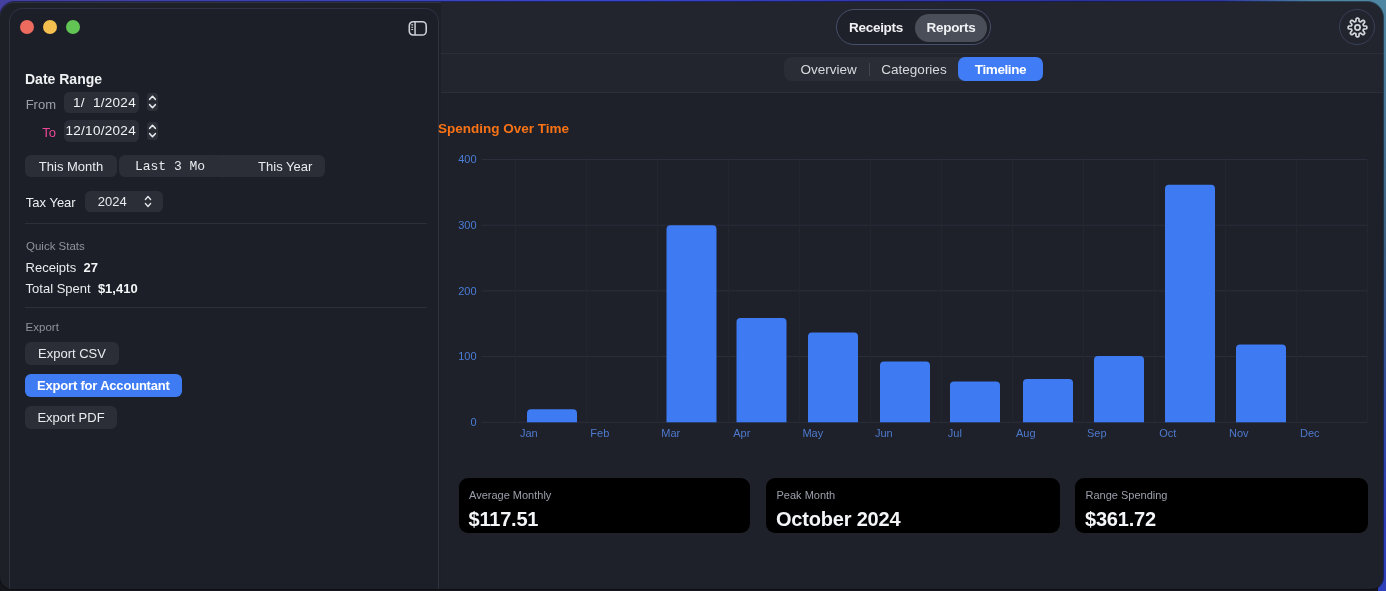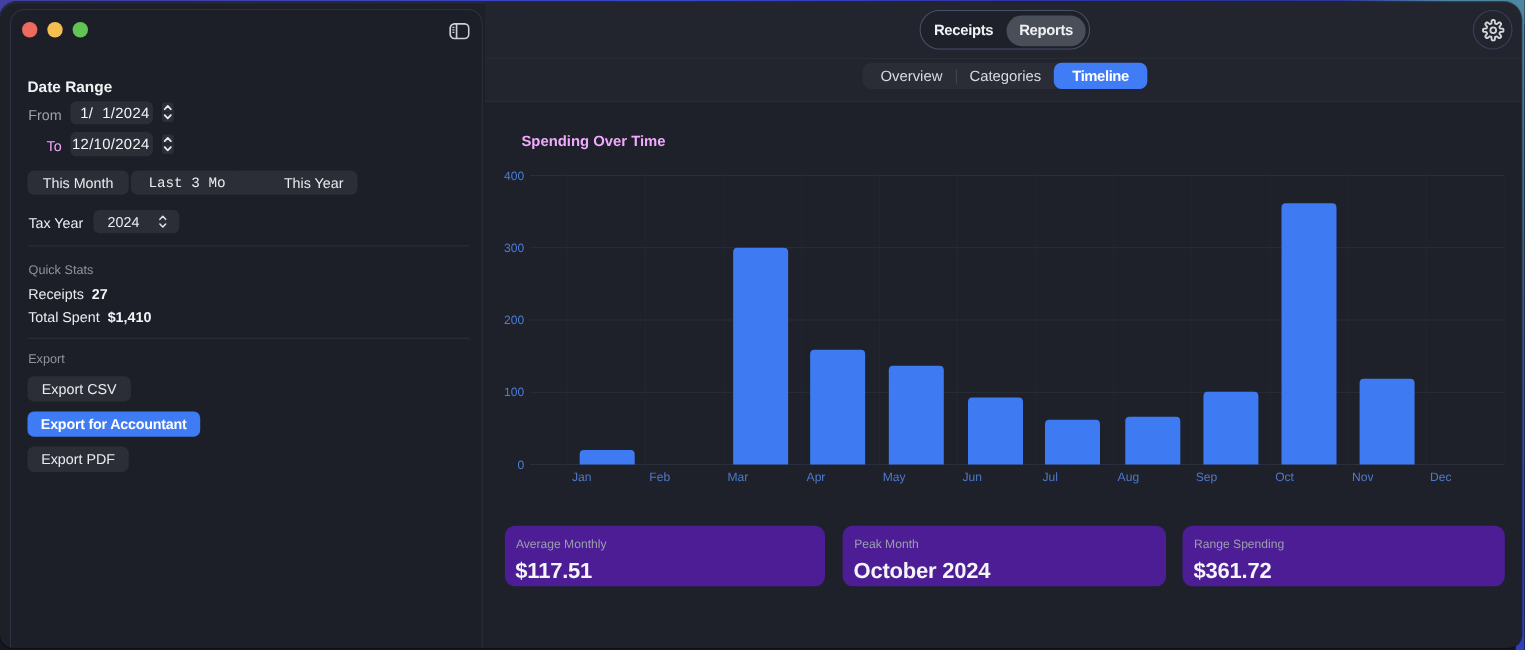--- a/index.html
+++ b/index.html
@@ -18,21 +18,21 @@
   #content{position:absolute;left:441px;top:90.5px;width:941.5px;height:495.5px;background:#1e212a;}
   
   #side{position:absolute;left:9px;top:5.5px;width:430px;height:581px;background:#1c1f28;
     border:1px solid #2e3240;border-bottom:none;border-radius:14px 14px 0 0;box-sizing:border-box;}
   .tl{position:absolute;width:14px;height:14px;border-radius:50%;top:18px;}
   
   .btn{position:absolute;background:#2b2e37;border-radius:6px;color:#e9ebee;font-size:13px;display:flex;align-items:center;justify-content:center;}
   .field{position:absolute;background:#2b2e37;border-radius:5.5px;color:#f2f3f5;font-size:13.5px;letter-spacing:0.3px;display:flex;align-items:center;justify-content:flex-end;padding-right:3px;box-sizing:border-box;}
   .glabel{color:#8e939d;font-size:11.5px;font-weight:bold;}
   .divline{position:absolute;left:25px;width:402px;height:1px;background:#2c303b;}
-  .card{position:absolute;background:#4c1d95;border-radius:9px;top:476px;height:54.5px;}
+  .card{position:absolute;background:#000000;border-radius:9px;top:476px;height:54.5px;}
   .cardtitle{position:absolute;left:10.5px;top:11px;font-size:11px;color:#9aa0aa;}
   .cardval{position:absolute;left:10px;top:29.5px;font-size:20px;letter-spacing:-0.2px;font-weight:bold;color:#f4f5f7;}
 </style>
 </head>
 <body>
 <div id="wall"></div>
 <div id="wallright"></div>
 <div id="win">
   <div id="toolbar"></div>
   <div id="tabstrip"></div>
@@ -73,21 +73,21 @@
 
   <div class="abs" style="left:0px;top:94.5px;width:56px;text-align:right;color:#9ba1ab;font-size:13px;">From</div>
   <div class="field" style="left:64px;top:89.5px;width:75px;height:21.5px;">1/&nbsp;&nbsp;1/2024</div>
   <svg class="abs" style="left:146.8px;top:91.3px;" width="11" height="18" viewBox="0 0 11 18">
     <rect x="0" y="0" width="11" height="18" rx="3.5" fill="#2c2f38"></rect>
     <path d="M2.7 6.3 L5.5 3.3 L8.3 6.3" fill="none" stroke="#e8eaee" stroke-width="1.6" stroke-linecap="round" stroke-linejoin="round"></path>
     <path d="M2.7 11.7 L5.5 14.7 L8.3 11.7" fill="none" stroke="#e8eaee" stroke-width="1.6" stroke-linecap="round" stroke-linejoin="round"></path>
     <line x1="1" y1="9" x2="10" y2="9" stroke="#1c1f28" stroke-width="1"></line>
   </svg>
 
-  <div class="abs" style="left:0px;top:123px;width:56px;text-align:right;color:#f0abfc;font-size:13px;">To</div>
+  <div class="abs" style="left:0px;top:123px;width:56px;text-align:right;color:#ec4899;font-size:13px;">To</div>
   <div class="field" style="left:64px;top:118px;width:75px;height:21.5px;">12/10/2024</div>
   <svg class="abs" style="left:146.8px;top:119.8px;" width="11" height="18" viewBox="0 0 11 18">
     <rect x="0" y="0" width="11" height="18" rx="3.5" fill="#2c2f38"></rect>
     <path d="M2.7 6.3 L5.5 3.3 L8.3 6.3" fill="none" stroke="#e8eaee" stroke-width="1.6" stroke-linecap="round" stroke-linejoin="round"></path>
     <path d="M2.7 11.7 L5.5 14.7 L8.3 11.7" fill="none" stroke="#e8eaee" stroke-width="1.6" stroke-linecap="round" stroke-linejoin="round"></path>
     <line x1="1" y1="9" x2="10" y2="9" stroke="#1c1f28" stroke-width="1"></line>
   </svg>
 
   <div class="btn" style="left:24.7px;top:152.8px;width:92.6px;height:22.5px;">This Month</div>
   <div class="btn" style="left:119px;top:152.8px;width:102px;height:22.5px;font-family:Liberation Mono, monospace;">Last 3 Mo</div>
@@ -106,21 +106,21 @@
   <div class="abs glabel" style="left:26px;top:238px;font-weight:normal;">Quick Stats</div>
   <div class="abs" style="left:25.6px;top:257.5px;font-size:13px;color:#e9ebee;">Receipts&nbsp;&nbsp;<b style="color:#f4f5f7;">27</b></div>
   <div class="abs" style="left:25.6px;top:278.5px;font-size:13px;color:#e9ebee;">Total Spent&nbsp;&nbsp;<b style="color:#f4f5f7;">$1,410</b></div>
 
   <div class="divline" style="top:304.5px;"></div>
   <div class="abs glabel" style="left:25.6px;top:319px;font-weight:normal;">Export</div>
   <div class="btn" style="left:25px;top:339.8px;width:94px;height:23.3px;">Export CSV</div>
   <div class="btn" style="left:24.7px;top:372.3px;width:157.4px;height:22.5px;background:#3f7cf4;color:#ffffff;font-weight:bold;letter-spacing:-0.2px;">Export for Accountant</div>
   <div class="btn" style="left:25px;top:404.3px;width:92px;height:23px;">Export PDF</div>
 
-  <div class="abs" style="left:474px;top:118.5px;font-size:13.5px;font-weight:bold;color:#f0abfc;">Spending Over Time</div>
+  <div class="abs" style="left:438px;top:118.5px;font-size:13.5px;font-weight:bold;color:#f97316;">Spending Over Time</div>
 
   <svg class="abs" style="left:441px;top:142.5px;" width="942" height="300" viewBox="0 0 942 300">
 
     <g stroke="#2a2f3b" stroke-width="1">
       <line x1="40.7" y1="14.5" x2="926.5" y2="14.5"></line>
       <line x1="40.7" y1="80.2" x2="926.5" y2="80.2"></line>
       <line x1="40.7" y1="145.9" x2="926.5" y2="145.9"></line>
       <line x1="40.7" y1="211.6" x2="926.5" y2="211.6"></line>
       <line x1="40.7" y1="277.3" x2="926.5" y2="277.3"></line>
     </g>

